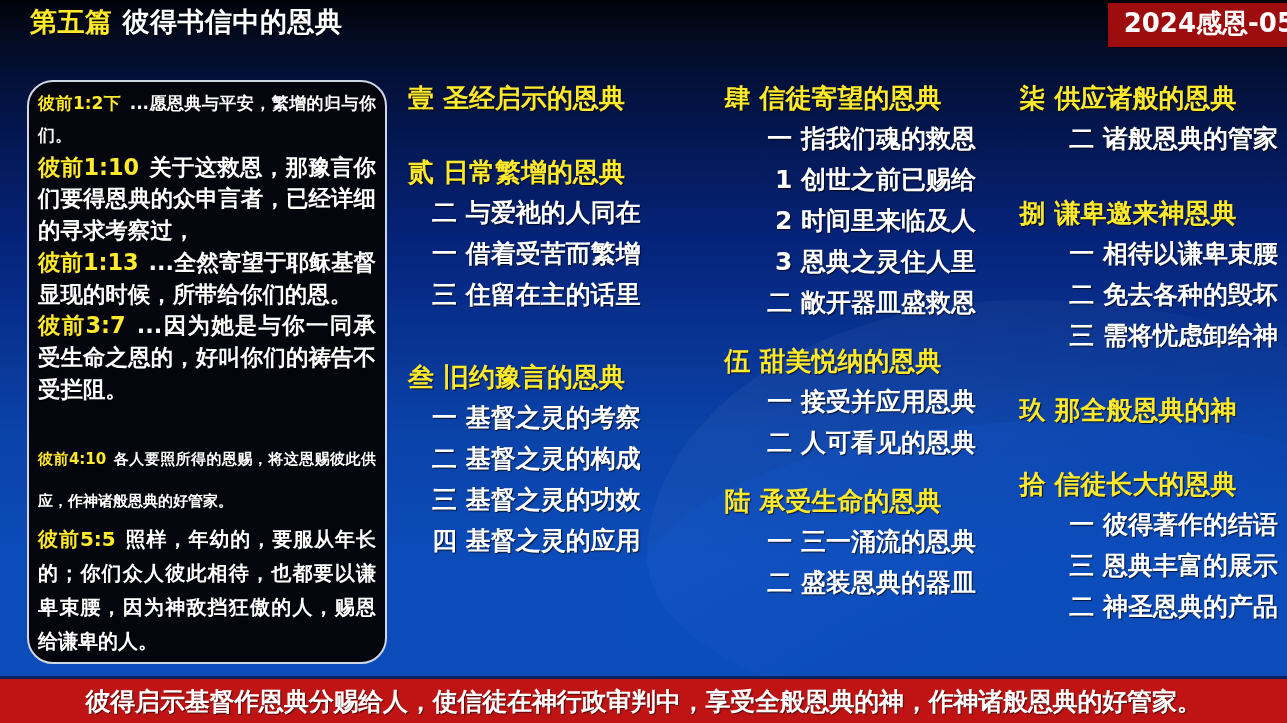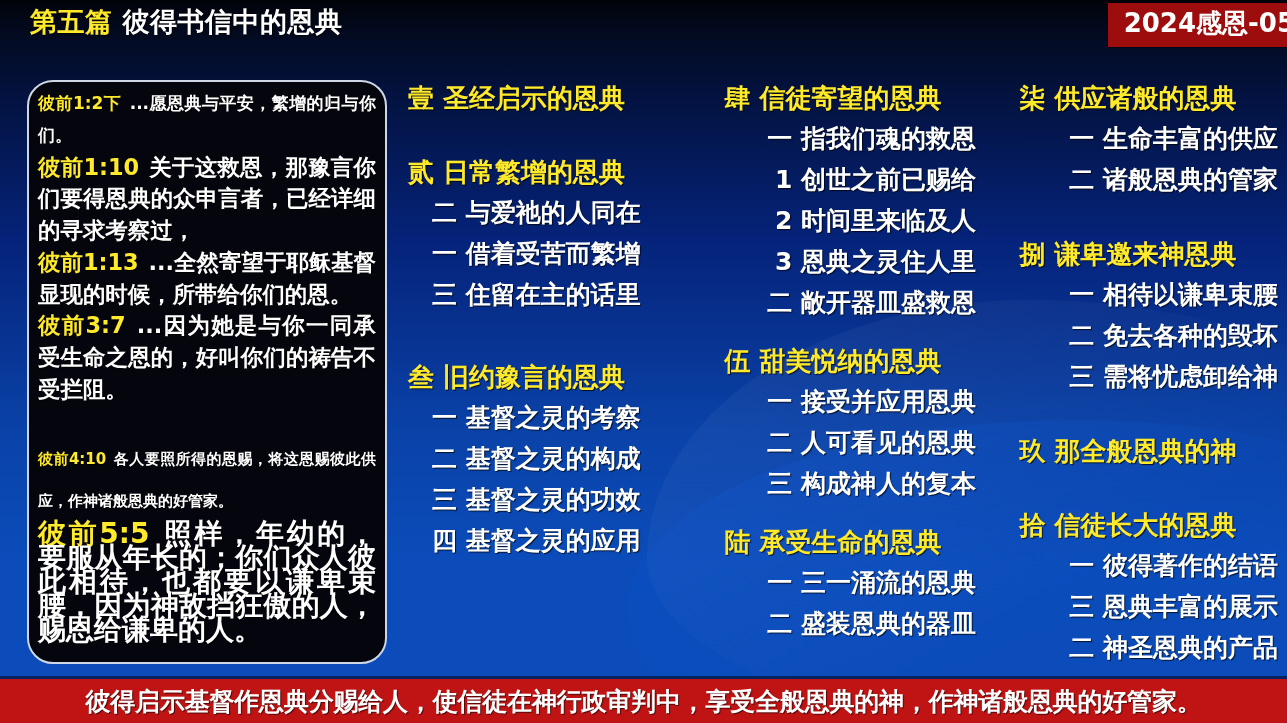--- a/index.html
+++ b/index.html
@@ -127,21 +127,21 @@
     <div id="badge">2024感恩-05</div>
   </div>
 
   <div id="verse-box">
     <div id="verse-list">
         <p class="verse" style="font-size: 17px; line-height: 31.7667px;"><span class="ref">彼前1:2下</span><span> ...愿恩典与平安，繁增的归与你们。</span></p>
         <p class="verse" style="font-size: 22.45px; line-height: 31.7667px;"><span class="ref">彼前1:10</span><span> 关于这救恩，那豫言你们要得恩典的众申言者，已经详细的寻求考察过，</span></p>
         <p class="verse" style="font-size: 22.45px; line-height: 31.7667px;"><span class="ref">彼前1:13</span><span> ...全然寄望于耶稣基督显现的时候，所带给你们的恩。</span></p>
         <p class="verse" style="font-size: 22.45px; line-height: 31.7667px;"><span class="ref">彼前3:7</span><span> ...因为她是与你一同承受生命之恩的，好叫你们的祷告不受拦阻。</span></p>
         <p class="verse" style="font-size: 15px; line-height: 42px; margin-top: 32px;"><span class="ref">彼前4:10</span><span> 各人要照所得的恩赐，将这恩赐彼此供应，作神诸般恩典的好管家。</span></p>
-        <p class="verse" style="font-size: 28px; line-height: 24px;"><span class="ref">彼前5:5</span><span> 照样，年幼的，要服从年长的；你们众人彼此相待，也都要以谦卑束腰，因为神敌挡狂傲的人，赐恩给谦卑的人。</span></p>
+        <p class="verse" style="font-size: 20px; line-height: 34px;"><span class="ref">彼前5:5</span><span> 照样，年幼的，要服从年长的；你们众人彼此相待，也都要以谦卑束腰，因为神敌挡狂傲的人，赐恩给谦卑的人。</span></p>
       </div>
   </div>
 
   <div class="col" id="col-2">
       <div class="sec">
         <div class="sec-title ta-left">壹 圣经启示的恩典</div>
       </div>
       <div class="gap-m"></div>
       <div class="sec">
         <div class="sec-title ta-left">贰 日常繁增的恩典</div>
@@ -165,33 +165,31 @@
         <div class="item ta-right">1 创世之前已赐给</div>
         <div class="item ta-right">2 时间里来临及人</div>
         <div class="item ta-right">3 恩典之灵住人里</div>
         <div class="item ta-right">二 敞开器皿盛救恩</div>
       </div>
       <div class="gap-s"></div>
       <div class="sec">
         <div class="sec-title ta-center">伍 甜美悦纳的恩典</div>
         <div class="item ta-right">一 接受并应用恩典</div>
         <div class="item ta-right">二 人可看见的恩典</div>
-        <div class="item ta-right">三 构成神人的复本</div>
       </div>
       <div class="gap-s"></div>
       <div class="sec">
         <div class="sec-title ta-center">陆 承受生命的恩典</div>
         <div class="item ta-right">一 三一涌流的恩典</div>
         <div class="item ta-right">二 盛装恩典的器皿</div>
       </div>
     </div>
   <div class="col" id="col-4">
       <div class="sec">
         <div class="sec-title ta-center">柒 供应诸般的恩典</div>
-        <div class="item ta-right">一 生命丰富的供应</div>
         <div class="item ta-right">二 诸般恩典的管家</div>
       </div>
       <div class="gap-m"></div>
       <div class="sec">
         <div class="sec-title ta-center">捌 谦卑邀来神恩典</div>
         <div class="item ta-right">一 相待以谦卑束腰</div>
         <div class="item ta-right">二 免去各种的毁坏</div>
         <div class="item ta-right">三 需将忧虑卸给神</div>
       </div>
       <div class="gap-m"></div>

